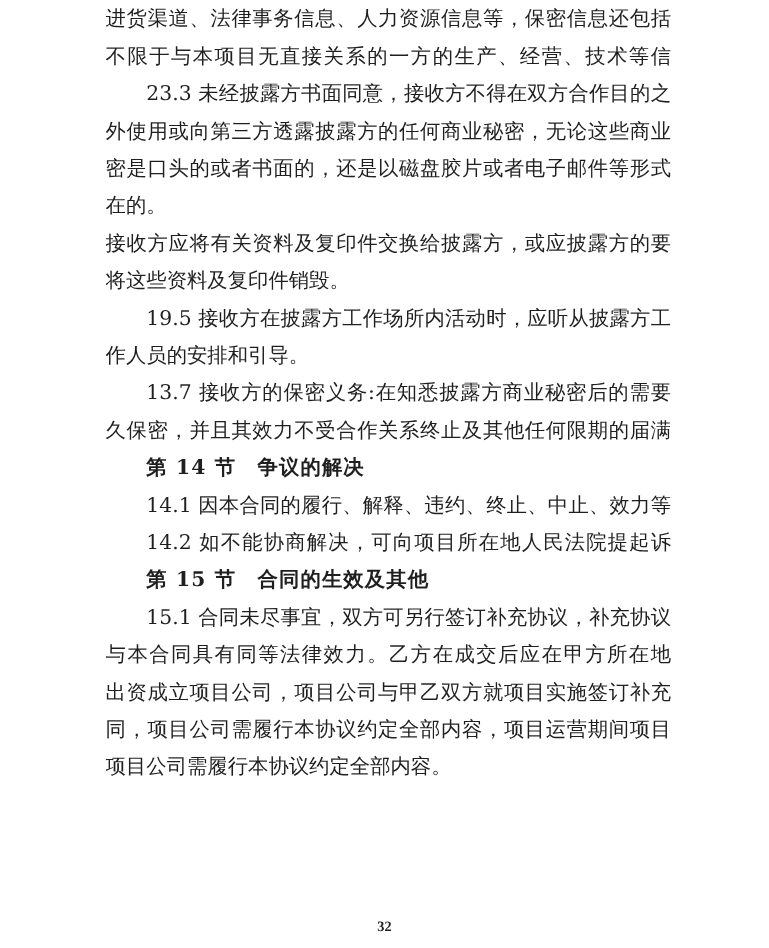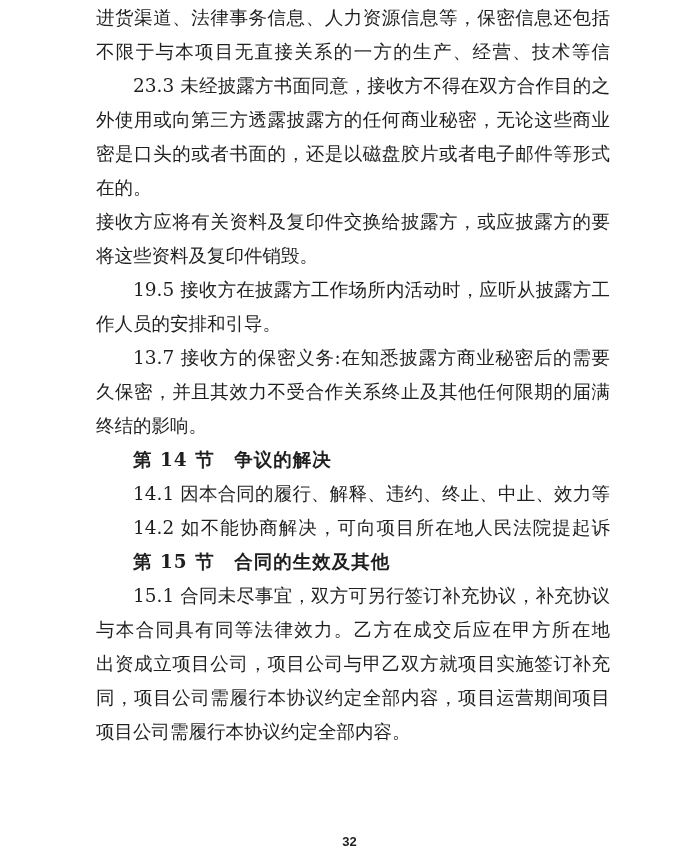--- a/index.html
+++ b/index.html
@@ -39,21 +39,21 @@
   .line.heading {
     font-weight: bold;
     letter-spacing: 1px;
   }
   .footer {
     position: absolute;
     left: 0;
     right: 0;
     top: 834px;
     text-align: center;
-    font-family: Liberation Sans, sans-serif;
+    font-family: Liberation Serif, serif;
     font-size: 13px;
     font-weight: 600;
     color: #222222;
   }
 </style>
 </head>
 <body>
 
 <div class="page">
   <div class="doc" id="doc-body">
@@ -62,21 +62,20 @@
       <div class="line j indent">23.3 未经披露方书面同意，接收方不得在双方合作目的之</div>
       <div class="line j">外使用或向第三方透露披露方的任何商业秘密，无论这些商业秘</div>
       <div class="line j">密是口头的或者书面的，还是以磁盘胶片或者电子邮件等形式存</div>
       <div class="line">在的。</div>
       <div class="line j">接收方应将有关资料及复印件交换给披露方，或应披露方的要求</div>
       <div class="line">将这些资料及复印件销毁。</div>
       <div class="line j indent">19.5 接收方在披露方工作场所内活动时，应听从披露方工</div>
       <div class="line">作人员的安排和引导。</div>
       <div class="line j indent">13.7 接收方的保密义务:在知悉披露方商业秘密后的需要永</div>
       <div class="line j">久保密，并且其效力不受合作关系终止及其他任何限期的届满或</div>
-      <div class="line">终结的影响。</div>
       <div class="line indent heading">第 14 节　争议的解决</div>
       <div class="line j indent">14.1 因本合同的履行、解释、违约、终止、中止、效力等</div>
       <div class="line j indent">14.2 如不能协商解决，可向项目所在地人民法院提起诉讼。</div>
       <div class="line indent heading">第 15 节　合同的生效及其他</div>
       <div class="line j indent">15.1 合同未尽事宜，双方可另行签订补充协议，补充协议</div>
       <div class="line j">与本合同具有同等法律效力。乙方在成交后应在甲方所在地 100%</div>
       <div class="line j">出资成立项目公司，项目公司与甲乙双方就项目实施签订补充合</div>
       <div class="line j">同，项目公司需履行本协议约定全部内容，项目运营期间项目公</div>
       <div class="line">项目公司需履行本协议约定全部内容。</div>
     </div>

